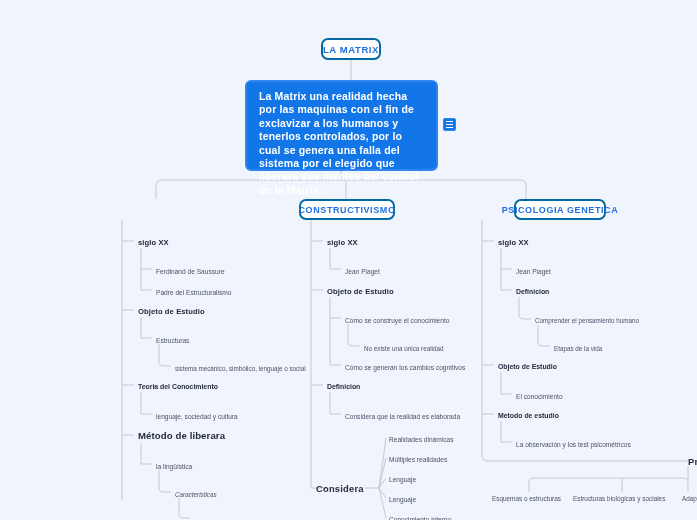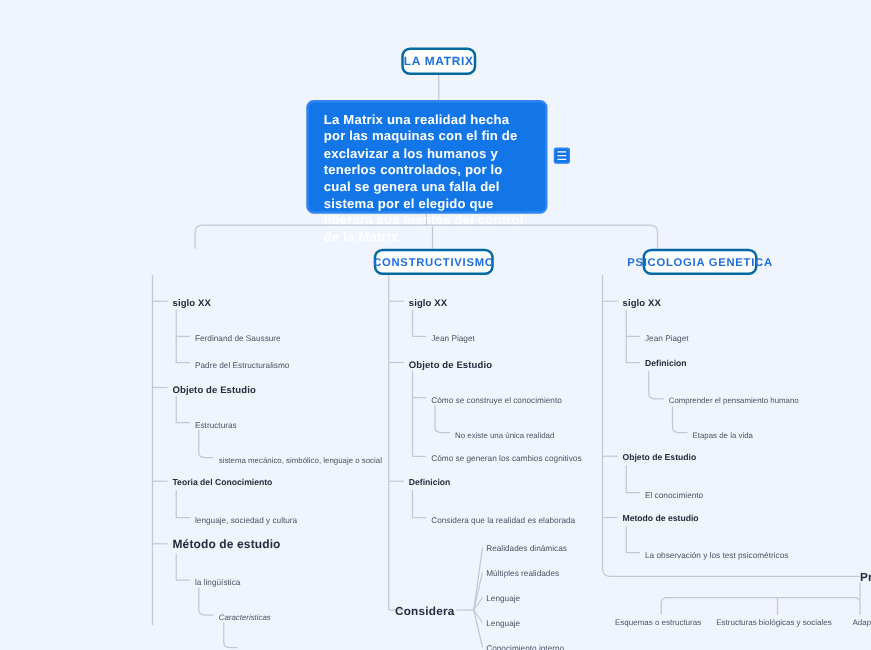--- a/index.html
+++ b/index.html
@@ -238,21 +238,21 @@
   </div>
 
   <div class="leaf lv1" style="left:138px; top:237px;">siglo XX</div>
   <div class="leaf lv2" style="left:156px; top:266px;">Ferdinand de Saussure</div>
   <div class="leaf lv2" style="left:156px; top:287px;">Padre del Estructuralismo</div>
   <div class="leaf lv1" style="left:138px; top:306px;">Objeto de Estudio</div>
   <div class="leaf lv2" style="left:156px; top:335px;">Estructuras</div>
   <div class="leaf lv3" style="left:175px; top:363px;">sistema mecánico, simbólico, lenguaje o social</div>
   <div class="leaf lv2-bold" style="left:138px; top:381px;">Teoria del Conocimiento</div>
   <div class="leaf lv2" style="left:156px; top:411px;">lenguaje, sociedad y cultura</div>
-  <div class="leaf lv1-big" style="left:138px; top:430px;">Método de estudio</div>
+  <div class="leaf lv1-big" style="left:138px; top:430px;">Método de liberara</div>
   <div class="leaf lv2" style="left:156px; top:461px;">la lingüística</div>
   <div class="leaf lv3-italic" style="left:175px; top:489px;">Caracteristicas</div>
 
   <div class="leaf lv1" style="left:327px; top:237px;">siglo XX</div>
   <div class="leaf lv2" style="left:345px; top:266px;">Jean Piaget</div>
   <div class="leaf lv1" style="left:327px; top:286px;">Objeto de Estudio</div>
   <div class="leaf lv2" style="left:345px; top:315px;">Cómo se construye el conocimiento</div>
   <div class="leaf lv3" style="left:364px; top:343px;">No existe una única realidad</div>
   <div class="leaf lv2" style="left:345px; top:362px;">Cómo se generan los cambios cognitivos</div>
   <div class="leaf lv2-bold" style="left:327px; top:381px;">Definicion</div>

